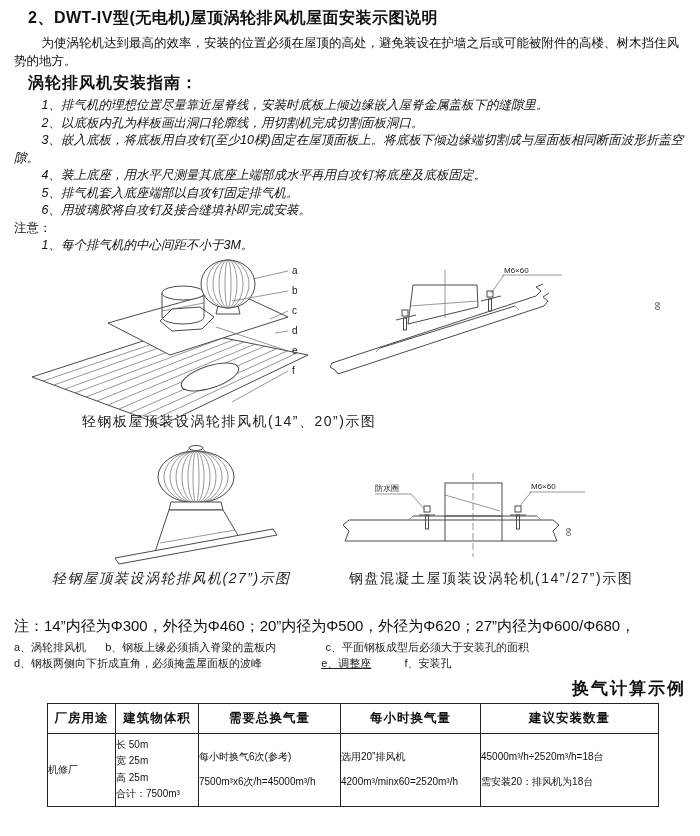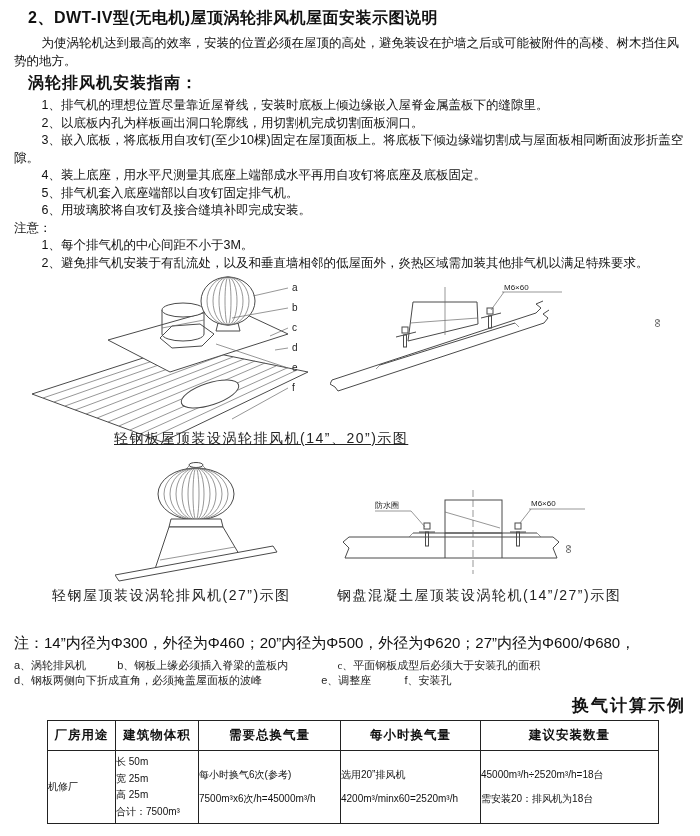--- a/index.html
+++ b/index.html
@@ -4,31 +4,31 @@
 <style>
   html,body{margin:0;padding:0;}
   body{
     width:700px;height:836px;overflow:hidden;background:#ffffff;color:#111;
     font-family:"Liberation Sans","DejaVu Sans",sans-serif;
   }
   .page{padding:6px 14px 0 14px;position:relative;}
   .title{font-size:16px;font-weight:bold;margin:2px 0 6px 14px;letter-spacing:.5px;}
   .intro{font-size:12.5px;line-height:1.4;margin:0;text-indent:2.2em;}
   .guide-heading{font-size:16px;font-weight:bold;margin:3px 0 3px 14px;letter-spacing:1px;}
-  .step,.notice-item{font-size:12.5px;line-height:1.4;margin:0;text-indent:2.2em;}
+  .step,.notice-item{font-size:12.5px;line-height:1.4;margin:0;text-indent:2.2em;font-style:italic;}
   .notice-heading{font-size:12.5px;line-height:1.4;margin:0;}
   .diagram-area{position:relative;height:338px;margin-top:2px;}
   .diagram-area svg{position:absolute;}
   .caption{position:absolute;font-size:14px;letter-spacing:1.5px;color:#222;white-space:nowrap;}
   .note{font-size:15px;line-height:1.5;margin:20px 0 0 0;}
   .note-l2{margin-left:26px;}
   .legend{font-size:11px;line-height:1.45;margin-top:3px;color:#222;}
   .legend-row span{display:inline-block;}
-  .lg-b{margin-left:28px;} .lg-c{margin-left:46px;font-family:Liberation Serif, serif;}
-  .lg-e{margin-left:56px;} .lg-f{margin-left:30px;}
+  .lg-b{margin-left:16px;} .lg-c{margin-left:46px;}
+  .lg-e{margin-left:56px;text-decoration:underline;} .lg-f{margin-left:30px;}
   .table-title{text-align:right;font-size:17px;font-weight:bold;margin:5px 0 3px 0;letter-spacing:2px;}
   table.calc{border-collapse:collapse;table-layout:fixed;width:611px;margin-left:33px;}
   table.calc th,table.calc td{border:1.5px solid #222;padding:0;}
   table.calc th{font-size:12.5px;font-weight:bold;height:29px;letter-spacing:1px;}
   table.calc td{text-align:left;font-size:10px;height:72px;vertical-align:middle;}
   .cell-line{line-height:1.65;white-space:nowrap;}
   .cell-gap{margin-top:8px;}
   .svg-label{font-size:10px;fill:#222;font-family:"Liberation Sans",sans-serif;}
   .svg-small{font-size:8px;fill:#222;font-family:"Liberation Sans",sans-serif;}
   .svg-tiny{font-size:7px;fill:#333;font-family:"Liberation Sans",sans-serif;}
@@ -49,21 +49,20 @@
     <p class="step">1、排气机的理想位置尽量靠近屋脊线，安装时底板上倾边缘嵌入屋脊金属盖板下的缝隙里。</p>
     <p class="step">2、以底板内孔为样板画出洞口轮廓线，用切割机完成切割面板洞口。</p>
     <p class="step">3、嵌入底板，将底板用自攻钉(至少10棵)固定在屋顶面板上。将底板下倾边缘端切割成与屋面板相同断面波形折盖空隙。</p>
     <p class="step">4、装上底座，用水平尺测量其底座上端部成水平再用自攻钉将底座及底板固定。</p>
     <p class="step">5、排气机套入底座端部以自攻钉固定排气机。</p>
     <p class="step">6、用玻璃胶将自攻钉及接合缝填补即完成安装。</p>
   </div>
 
   <p class="notice-heading">注意：</p>
   <p class="notice-item">1、每个排气机的中心间距不小于3M。</p>
-  <p class="notice-item">2、避免排气机安装于有乱流处，以及和垂直墙相邻的低屋面外，炎热区域需加装其他排气机以满足特殊要求。</p>
 
   <div class="diagram-area">
 
     <svg style="left:6px;top:0px;" width="300" height="172" viewBox="0 0 300 172">
 
       <g>
         <polygon class="shape" points="12,120 160,72 288,98 142,168"></polygon>
         <line class="ln-thin" x1="23" y1="124" x2="171" y2="74"></line>
         <line class="ln-thin" x1="34" y1="128" x2="181" y2="76"></line>
         <line class="ln-thin" x1="45" y1="132" x2="192" y2="79"></line>
@@ -141,21 +140,21 @@
         <rect class="ln" x="157" y="31" width="6" height="6"></rect>
         <line class="ln" x1="151" y1="41" x2="171" y2="36"></line>
         <rect class="ln" x="158.5" y="39" width="3" height="12"></rect>
       </g>
       <text class="svg-small" x="174" y="13">M6×60</text>
       <line class="ln-thin" x1="172" y1="15" x2="232" y2="15"></line>
       <line class="ln-thin" x1="174" y1="15" x2="161" y2="33"></line>
       <text class="svg-tiny" transform="translate(325,42) rotate(90)">60</text>
     </svg>
 
-    <div class="caption" style="left:100px;top:156px;text-decoration:underline;">轻钢板屋顶装设涡轮排风机(14”、20”)示图</div>
+    <div class="caption" style="left:68px;top:156px;">轻钢板屋顶装设涡轮排风机(14”、20”)示图</div>
 
     <svg style="left:101px;top:183px;" width="180" height="132" viewBox="0 0 180 132">
       <g>
         <ellipse class="shape" cx="81" cy="8" rx="7" ry="2.5"></ellipse>
         <line class="ln-thin" x1="74" y1="9" x2="67" y2="16"></line>
         <line class="ln-thin" x1="88" y1="9" x2="95" y2="16"></line>
         <ellipse class="shape" cx="81" cy="37" rx="38" ry="26"></ellipse>
         <ellipse class="ln-thin" cx="81" cy="37" rx="32" ry="26"></ellipse>
         <ellipse class="ln-thin" cx="81" cy="37" rx="26" ry="26"></ellipse>
         <ellipse class="ln-thin" cx="81" cy="37" rx="20" ry="26"></ellipse>
@@ -202,22 +201,22 @@
       </g>
       <text class="svg-small" x="40" y="26">防水圈</text>
       <line class="ln-thin" x1="40" y1="29" x2="76" y2="29"></line>
       <line class="ln-thin" x1="76" y1="29" x2="90" y2="45"></line>
       <text class="svg-small" x="196" y="24">M6×60</text>
       <line class="ln-thin" x1="194" y1="27" x2="250" y2="27"></line>
       <line class="ln-thin" x1="196" y1="27" x2="185" y2="41"></line>
       <text class="svg-tiny" transform="translate(231,63) rotate(90)">60</text>
     </svg>
 
-    <div class="caption" style="left:38px;top:313px;">轻钢屋顶装设涡轮排风机(27”)示图</div>
-    <div class="caption" style="left:323px;top:313px;">钢盘混凝土屋顶装设涡轮机(14”/27”)示图</div>
+    <div class="caption" style="left:38px;top:313px;font-style:italic;">轻钢屋顶装设涡轮排风机(27”)示图</div>
+    <div class="caption" style="left:335px;top:313px;">钢盘混凝土屋顶装设涡轮机(14”/27”)示图</div>
   </div>
 
   <div class="note">
     <div>注：14”内径为Φ300，外径为Φ460；20”内径为Φ500，外径为Φ620；27”内径为Φ600/Φ680，</div>
   </div>
 
   <div class="legend">
     <div class="legend-row">
       <span>a、涡轮排风机</span>
       <span class="lg-b">b、钢板上缘必须插入脊梁的盖板内</span>

